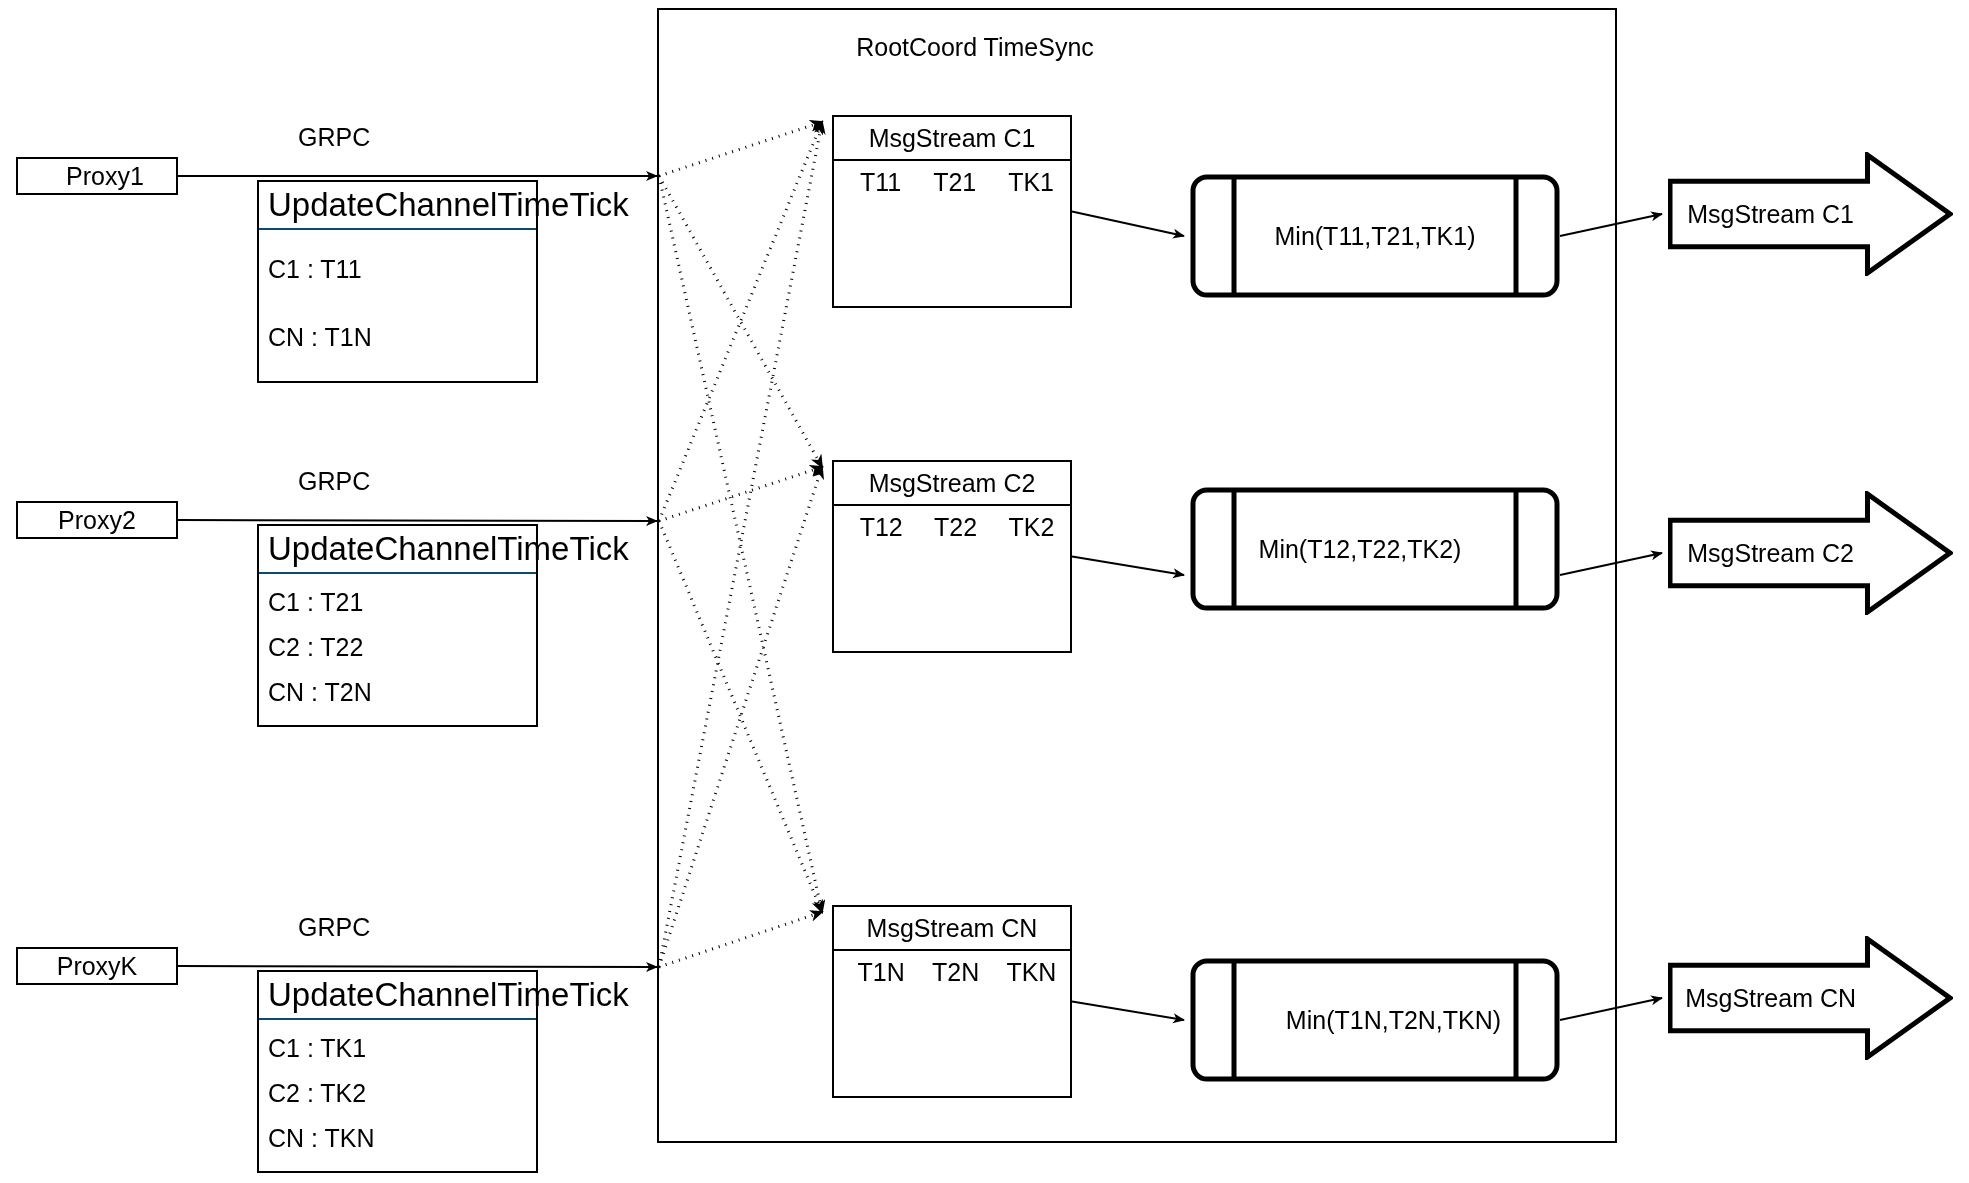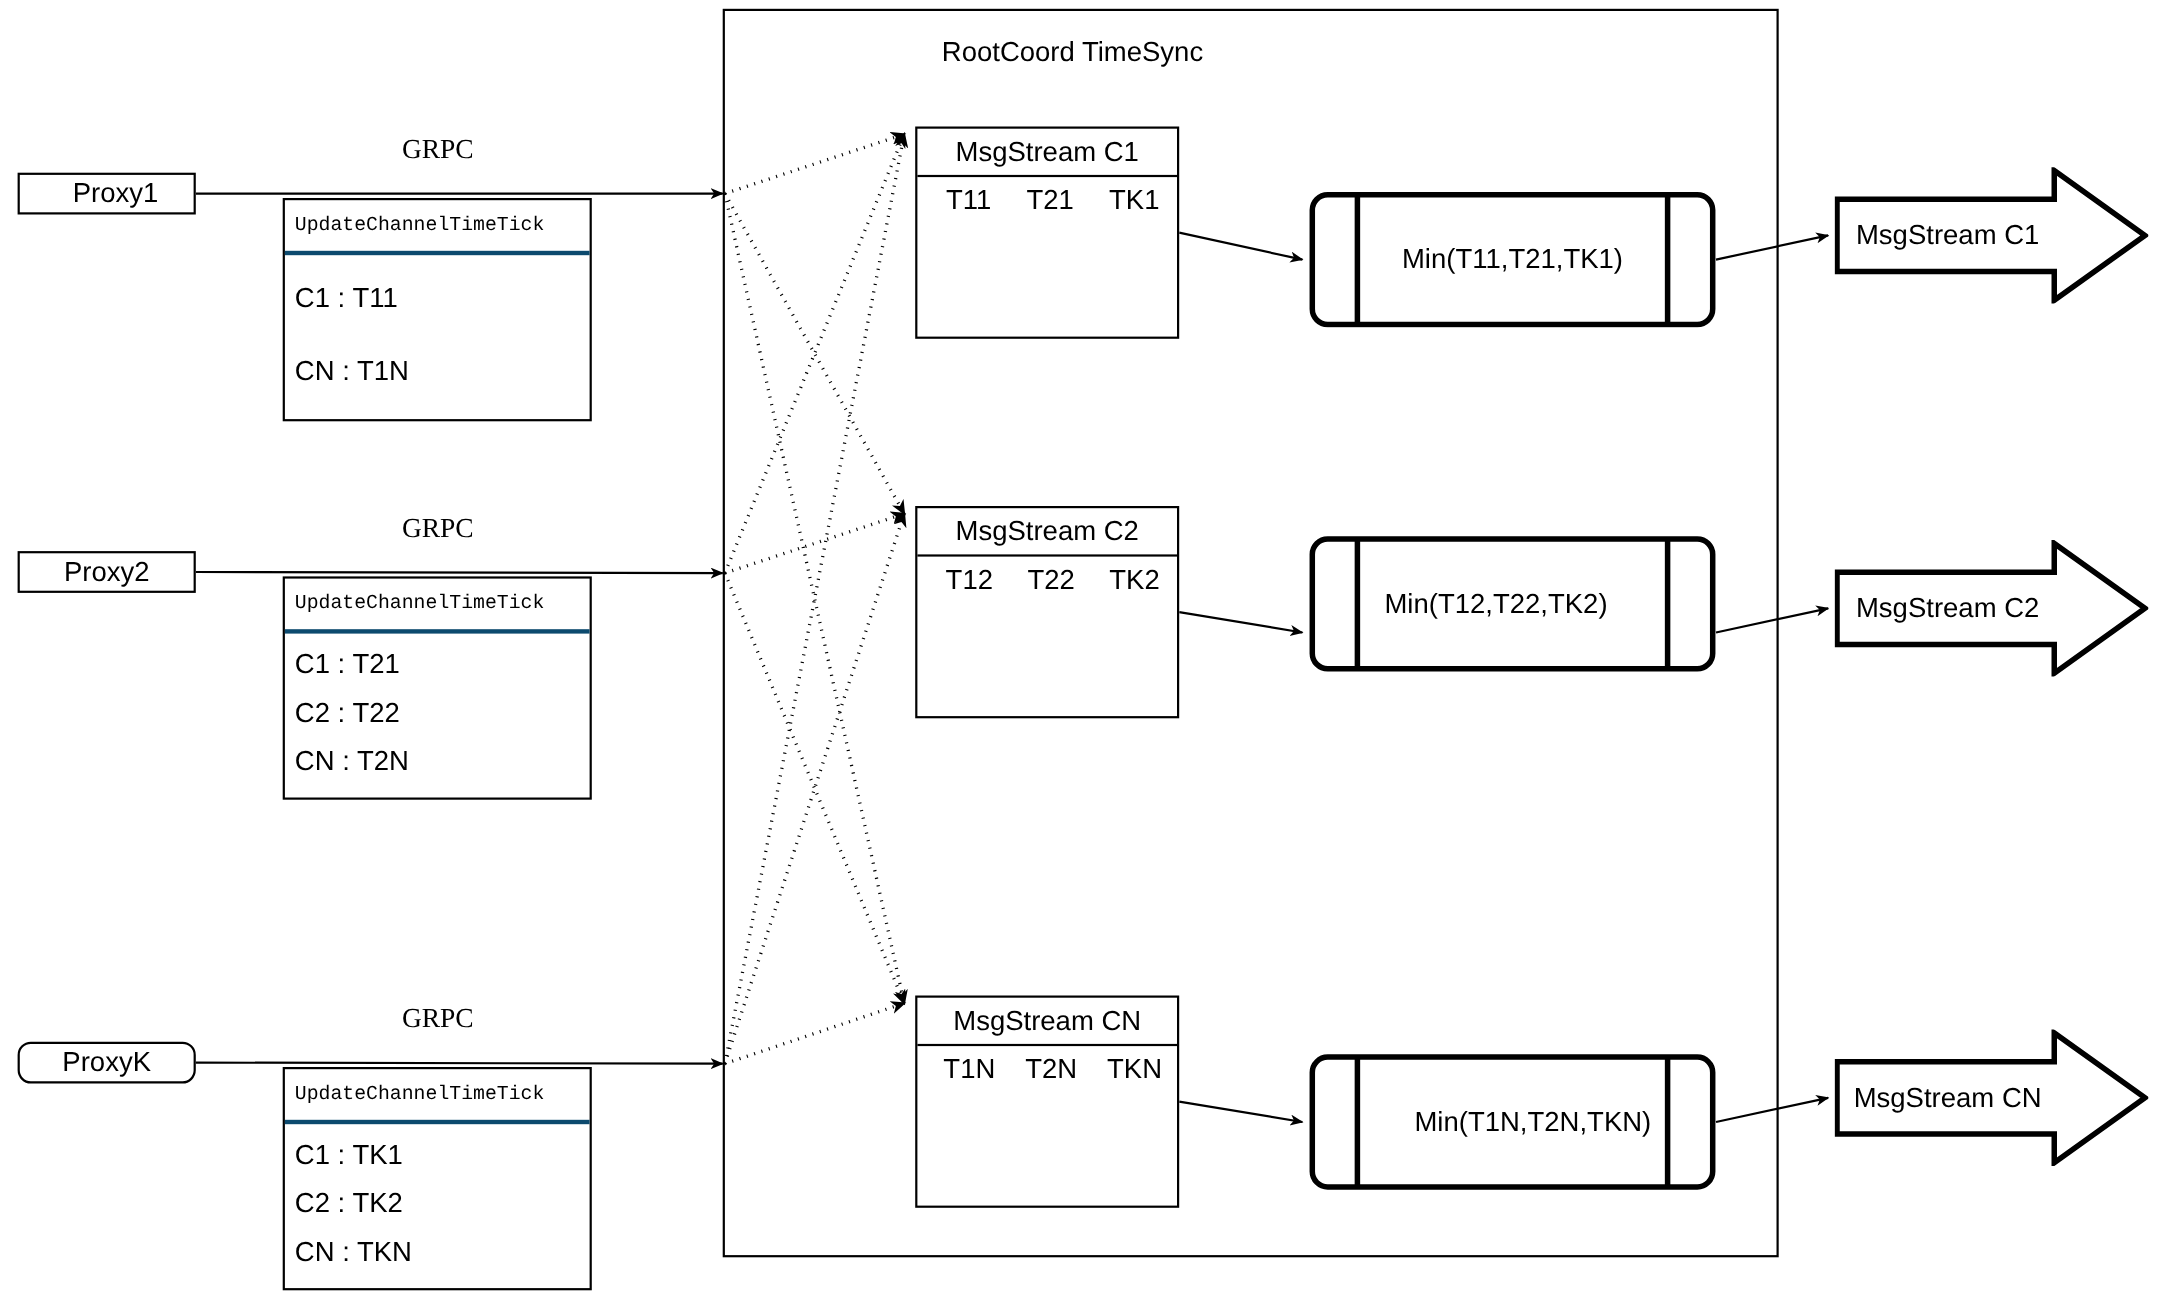--- a/index.html
+++ b/index.html
@@ -37,28 +37,27 @@
   }
 
   
   .uct-table{
     border:2px solid #000;
     background:#fff;
     display:flex;
     flex-direction:column;
   }
   .uct-head{
-    border-bottom:4px solid #0c4a6e;
+    border-bottom:2px solid #0c4a6e;
     height:46px;
     display:flex;
     align-items:center;
     padding-left:9px;
-    font-size:18px;
-    white-space:nowrap;
-    font-family:Liberation Mono, monospace;
+    font-size:33px;
+    white-space:nowrap;
   }
   .uct-body{
     flex:1;
     display:flex;
     flex-direction:column;
     justify-content:space-around;
     padding:6px 0 10px 9px;
   }
   .uct-row{
     font-size:25px;
@@ -140,22 +139,20 @@
     justify-content:center;
     font-size:25px;
     white-space:nowrap;
   }
 
   
   .free-label{
     position:absolute;
     font-size:25px;
     white-space:nowrap;
-    text-align:center;
-    font-family:Liberation Serif, serif;
   }
 </style>
 </head>
 <body>
 
 <div id="stage">
 
   <svg id="wires" viewBox="0 0 1969 1183">
     <defs>
       <marker id="ah" markerWidth="13" markerHeight="13" refX="11" refY="5" orient="auto" markerUnits="userSpaceOnUse">
@@ -256,21 +253,21 @@
           <line x1="326" y1="3" x2="326" y2="121" stroke="#000" stroke-width="5"></line>
         </svg>
         <div class="proc-label">Min(T12,T22,TK2)</div>
       </div>
       <div class="blockarrow" style="left: 1668px; top: 491px; width: 285px; height: 124px;">
         <svg width="285" height="124" viewBox="0 0 285 124">
           <polygon points="2,29.139999999999997 199.5,29.139999999999997 199.5,3 282,62 199.5,121 199.5,94.86 2,94.86" fill="#fff" stroke="#000" stroke-width="5" stroke-linejoin="miter"></polygon>
         </svg>
         <div class="blockarrow-label">MsgStream C2</div>
       </div>
-      <div class="node proxy-box" style="left: 16px; top: 947px; width: 162px; height: 38px; border-radius: 12px;">
+      <div class="node proxy-box" style="left: 16px; top: 947px; width: 162px; height: 38px;">
         <span>ProxyK</span>
       </div>
       <div class="free-label" style="left: 298px; top: 913px; width: 200px;">GRPC</div>
       <div class="node uct-table" style="left: 257px; top: 970px; width: 281px; height: 203px;">
         <div class="uct-head">UpdateChannelTimeTick</div>
         <div class="uct-body">
           <div class="uct-row">C1 :  TK1</div>
           <div class="uct-row">C2 :  TK2</div>
           <div class="uct-row">CN : TKN</div>
         </div>

